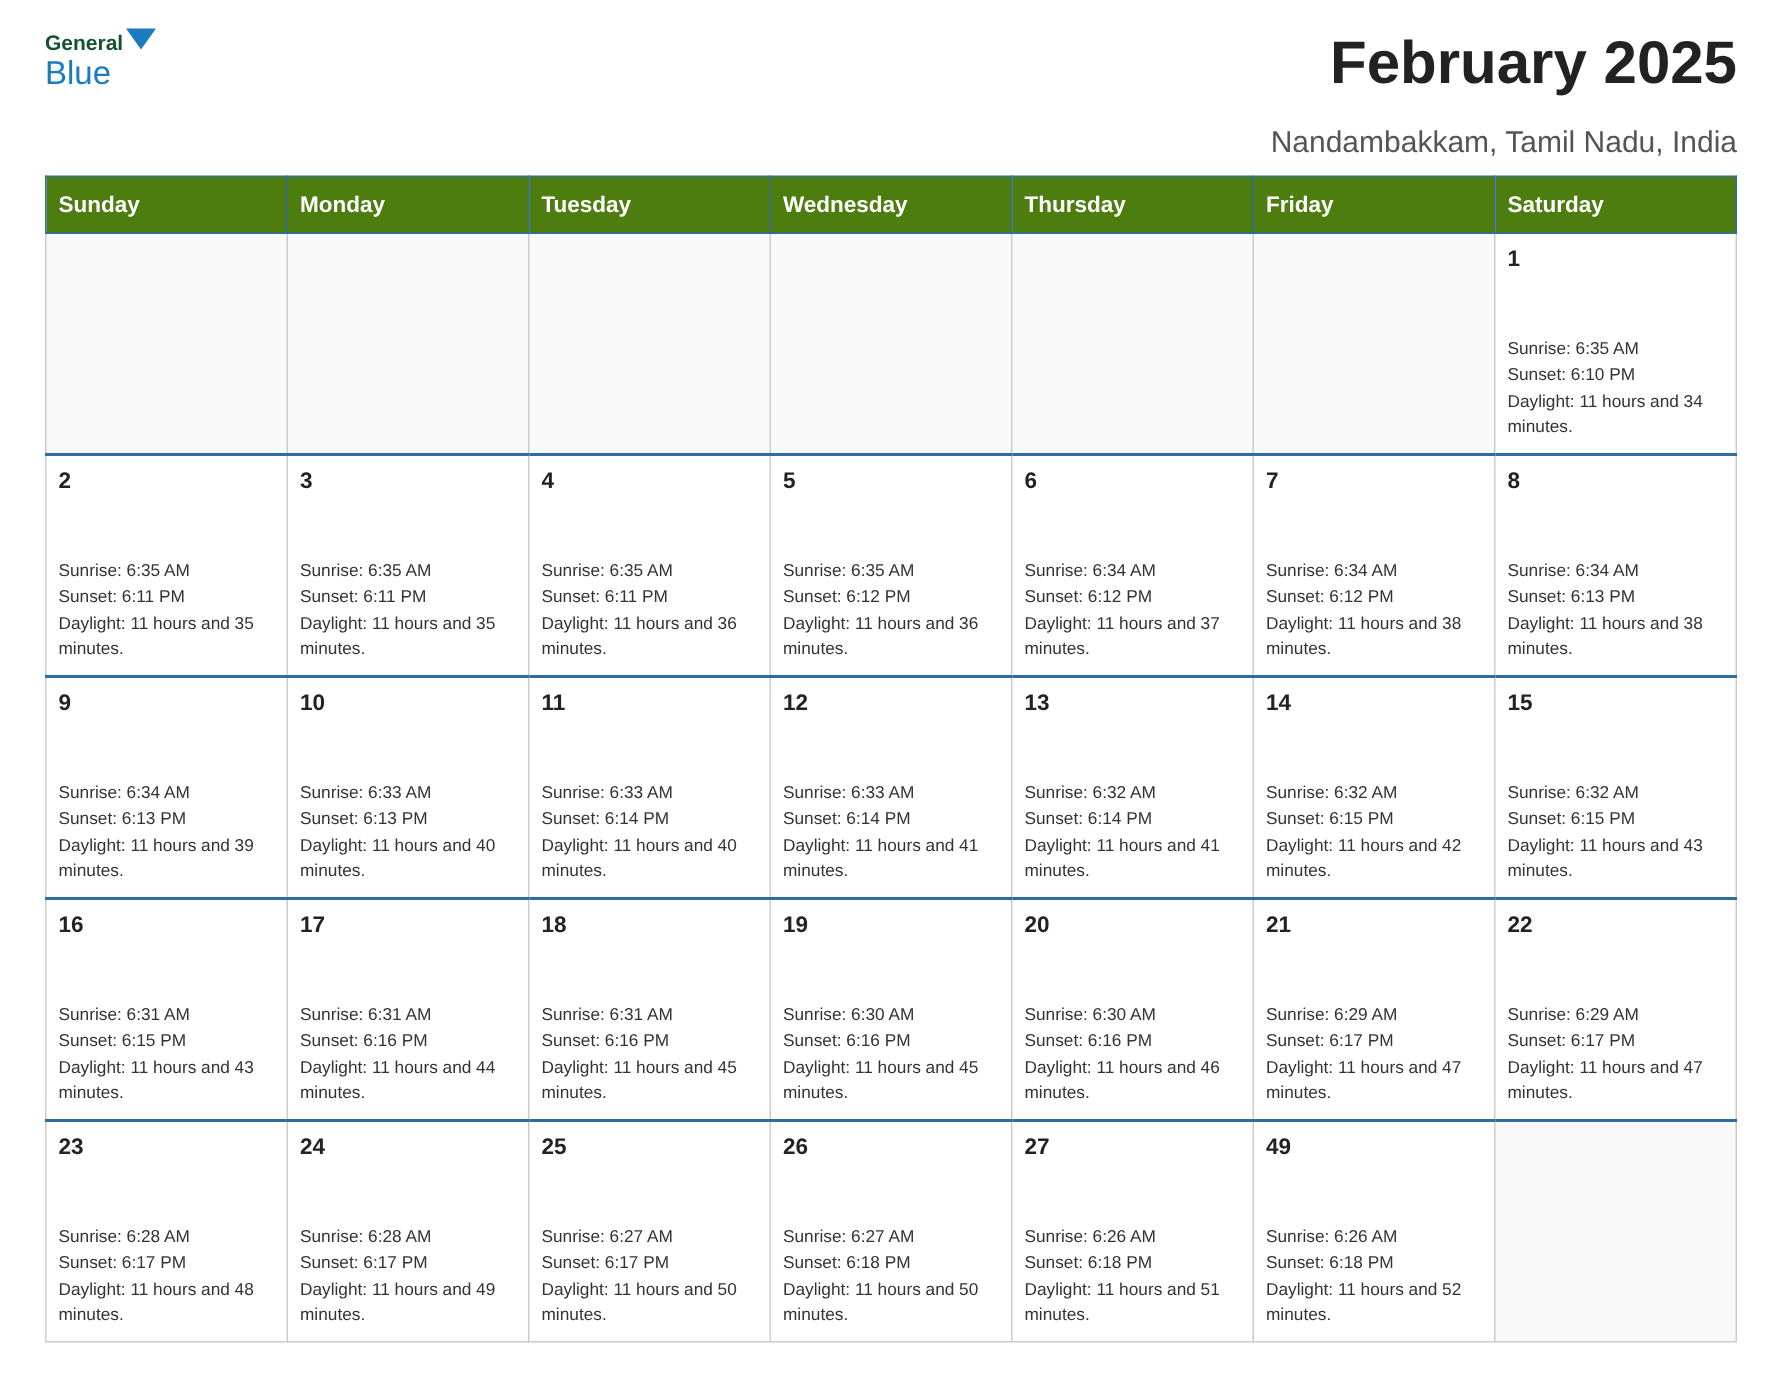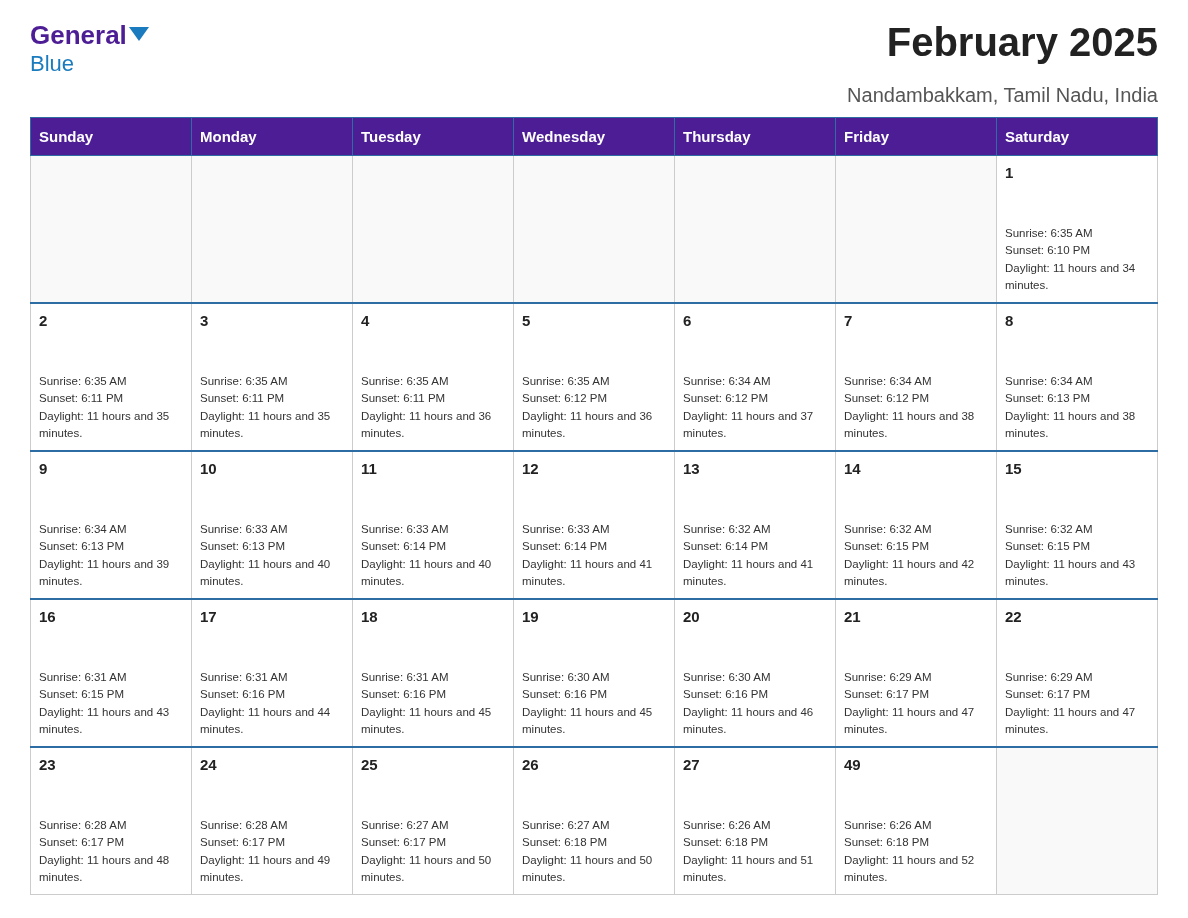--- a/index.html
+++ b/index.html
@@ -15,23 +15,23 @@
       justify-content: space-between;
       align-items: flex-start;
       margin-bottom: 10px;
     }
     .logo {
       display: flex;
       flex-direction: column;
       align-items: flex-start;
     }
     .logo-general {
-      font-size: 26px;
-      font-weight: bold;
-      color: #4c1d95;
+      font-size: 14px;
+      font-weight: bold;
+      color: #14532d;
     }
     .logo-blue {
       font-size: 22px;
       font-weight: normal;
       color: #1a7bbf;
     }
     .logo-triangle {
       display: inline-block;
       width: 0;
       height: 0;
@@ -57,21 +57,21 @@
       color: #555;
       margin-top: 20px;
       text-align: center;
     }
     .calendar {
       width: 100%;
       border-collapse: collapse;
       margin-top: 10px;
     }
     .calendar th {
-      background-color: #4c1d95;
+      background-color: #4d7c0f;
       color: #fff;
       font-size: 15px;
       font-weight: bold;
       padding: 10px 8px;
       text-align: left;
       border: 1px solid #2e6da4;
     }
     .calendar td {
       vertical-align: top;
       padding: 8px;

